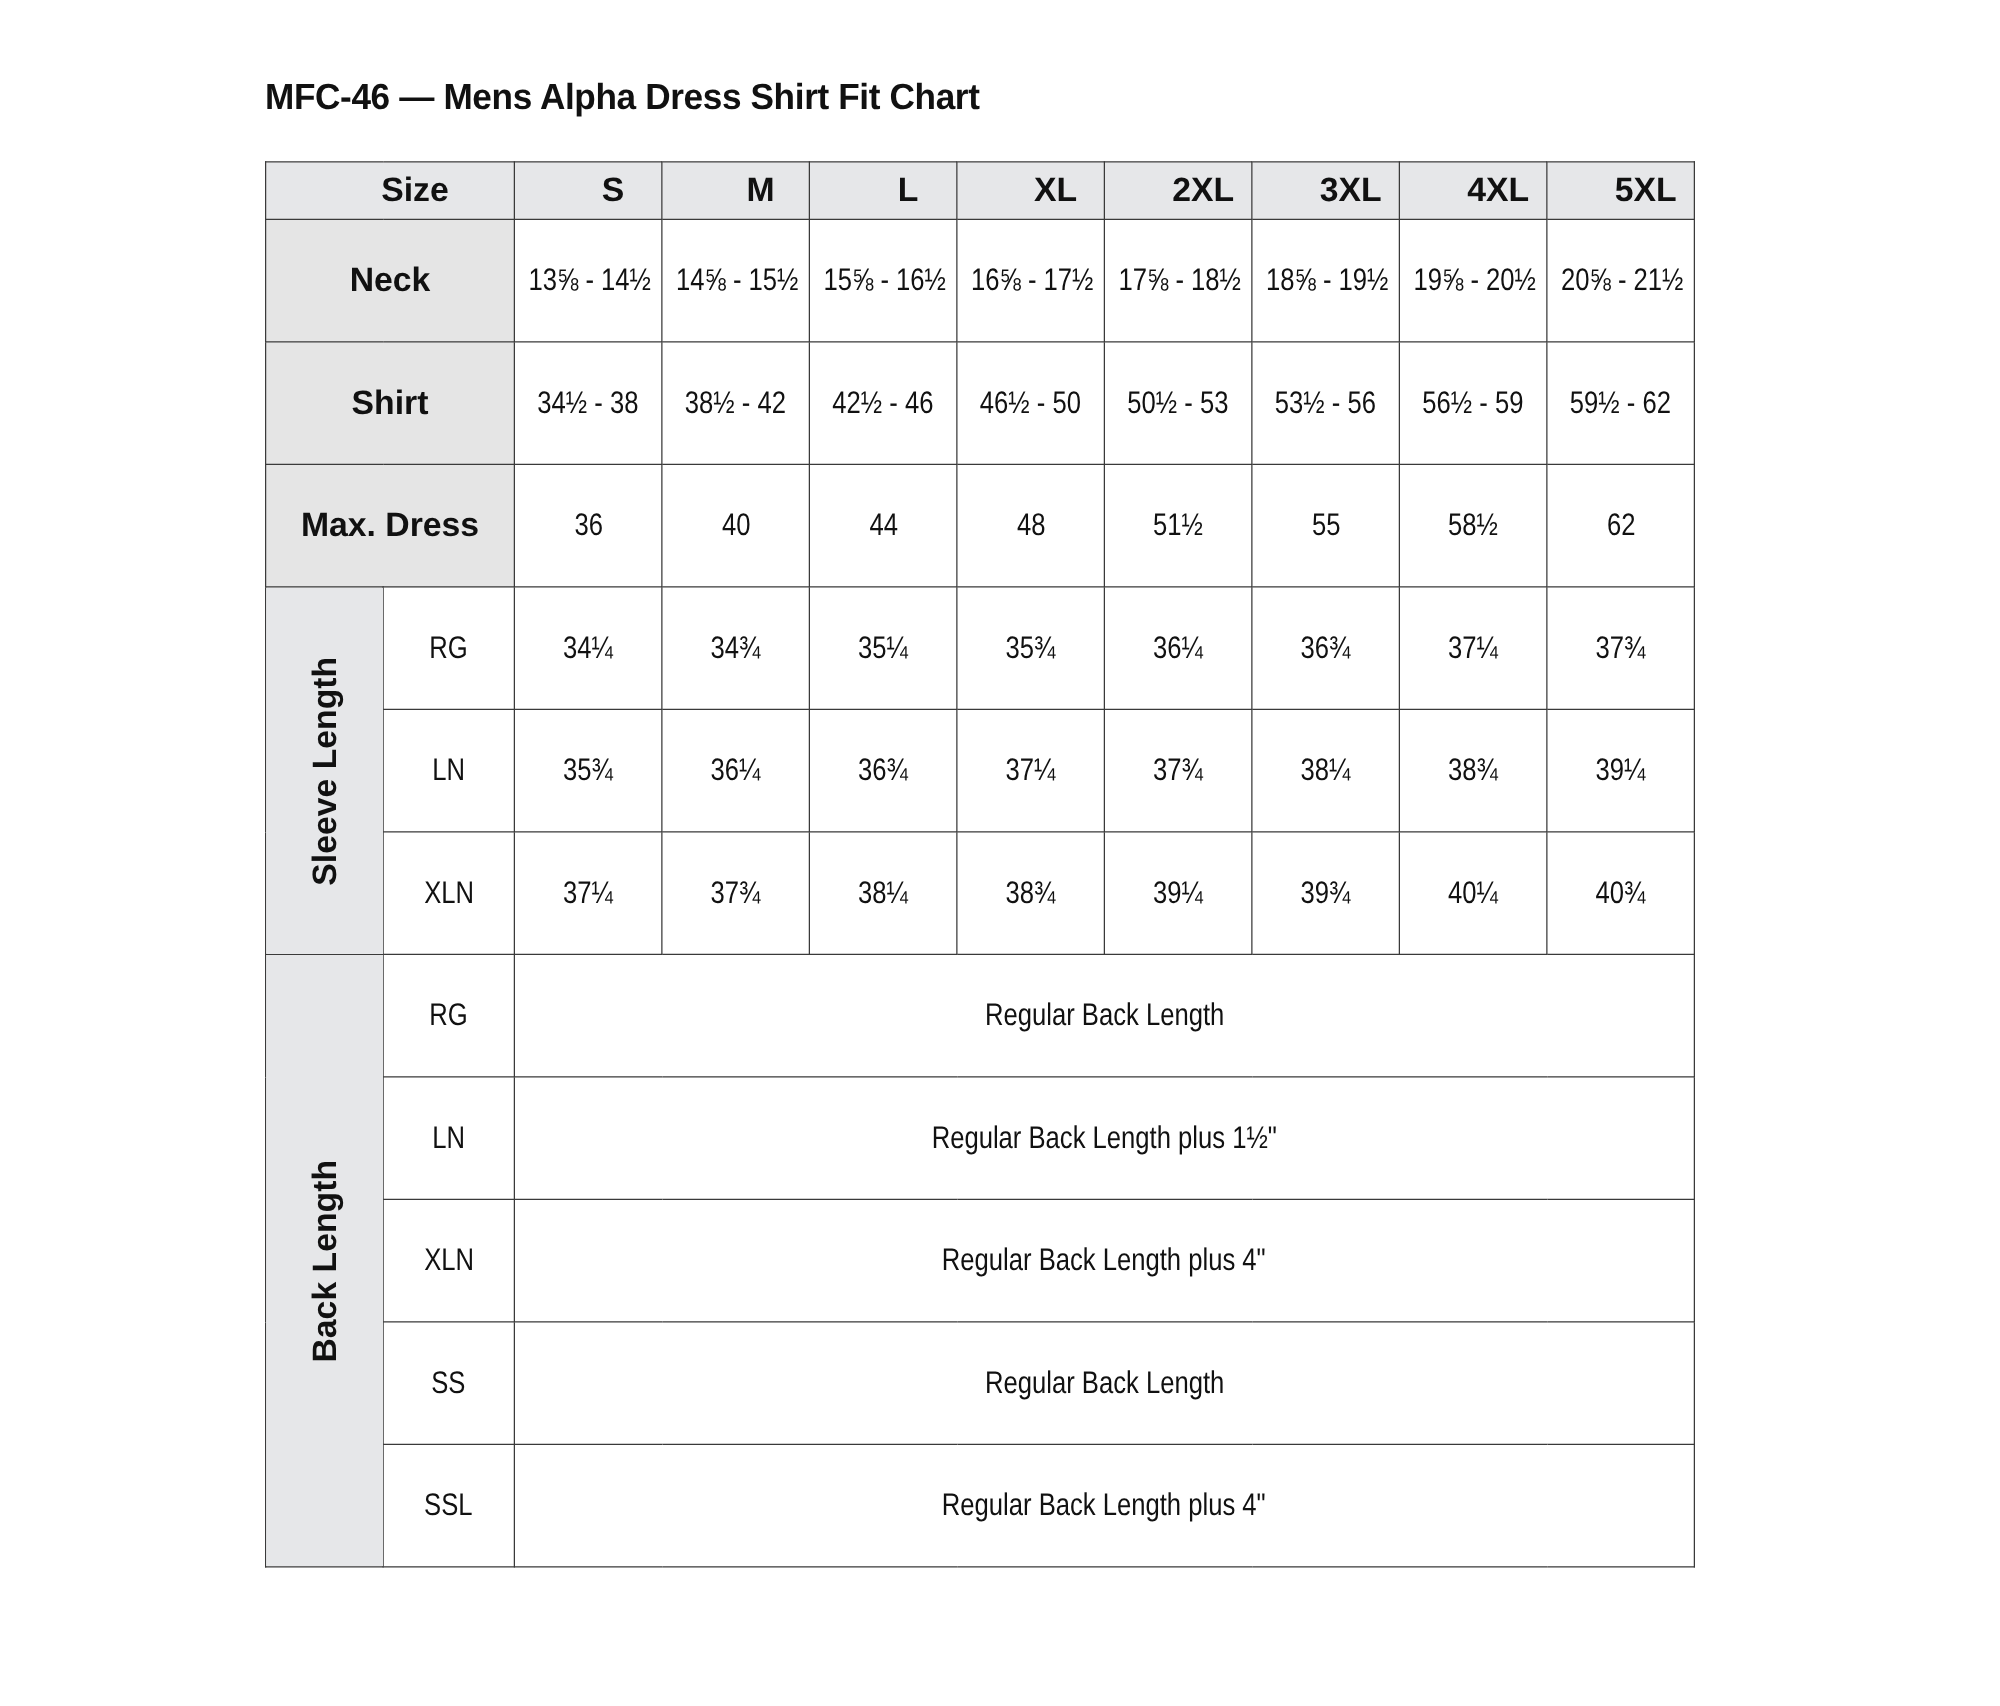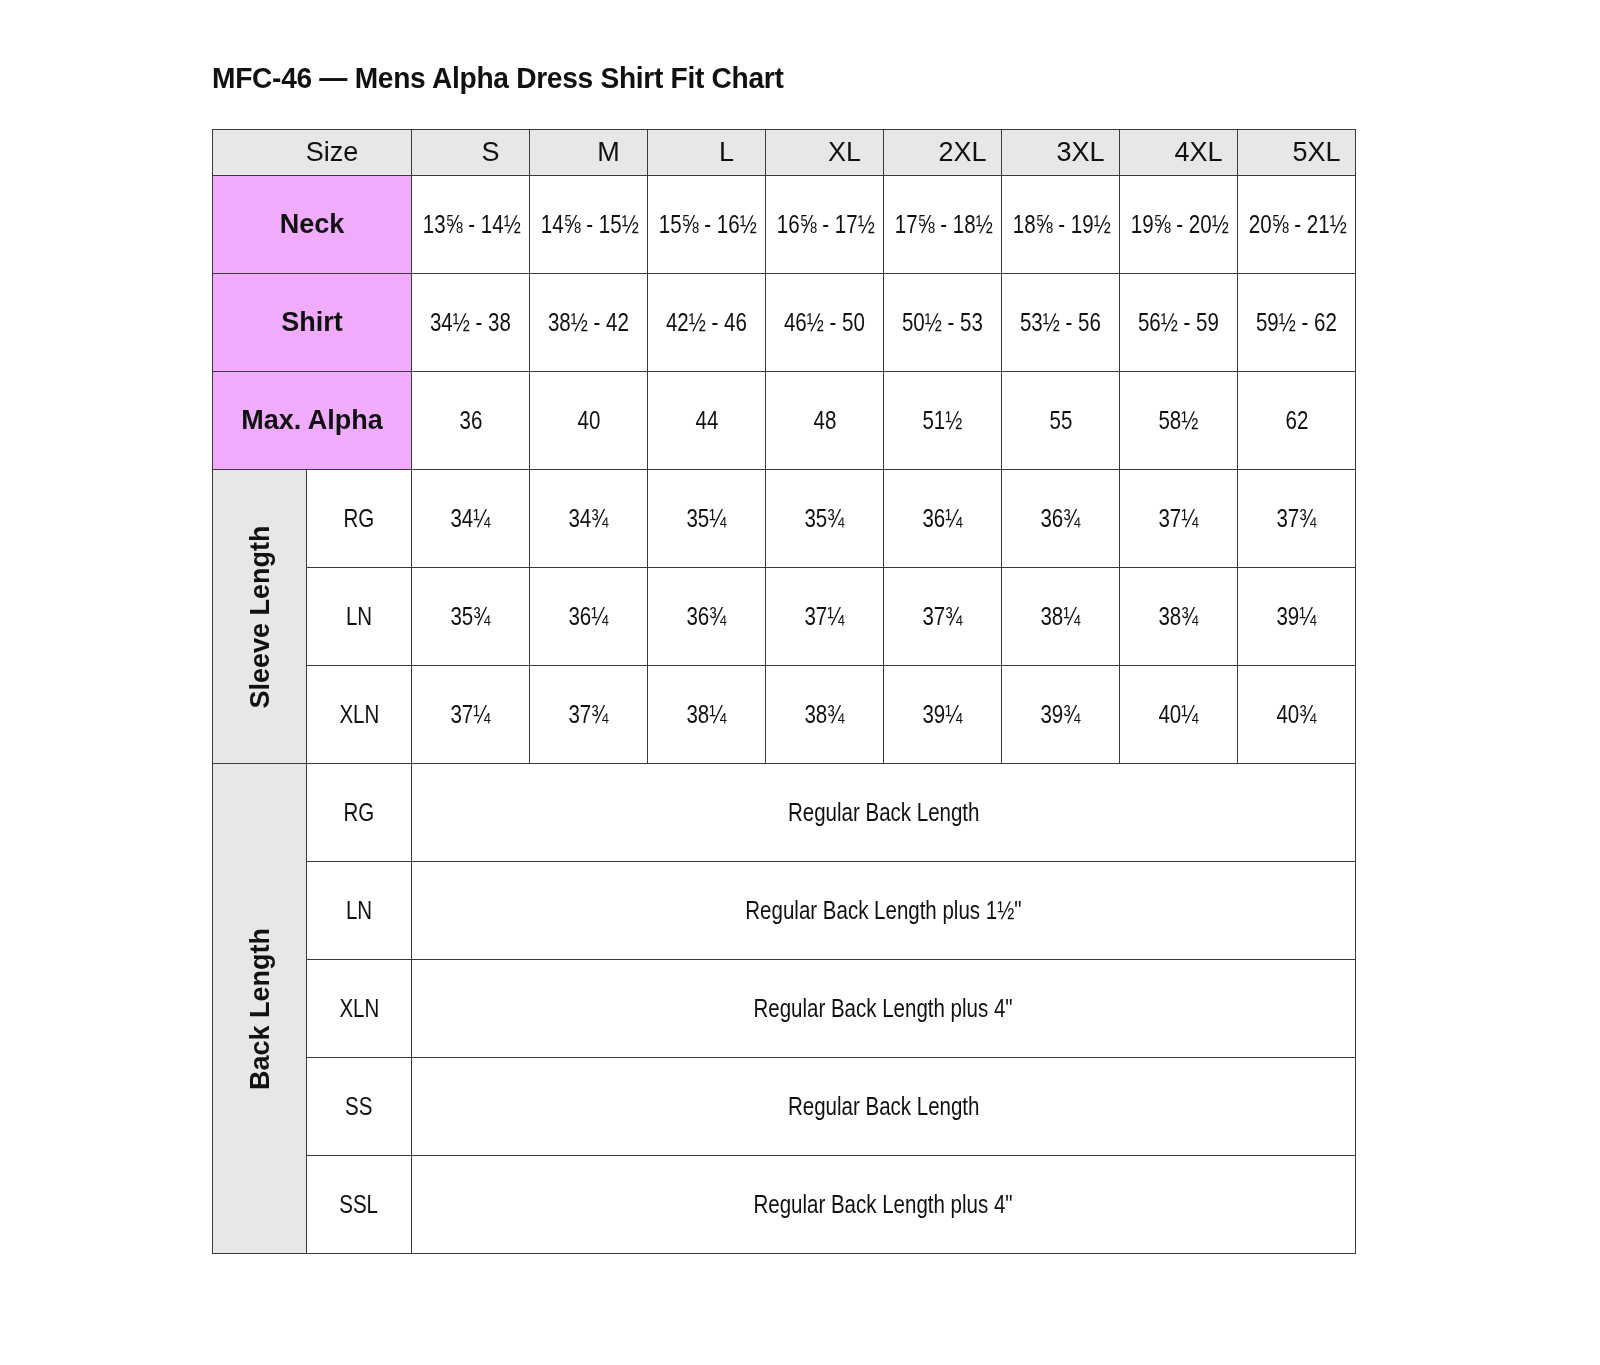--- a/index.html
+++ b/index.html
@@ -18,23 +18,23 @@
       position: absolute; left: 212px; top: 129px;
       border-collapse: collapse; table-layout: fixed;
       width: 1144px;
     }
     table.fit td, table.fit th {
       border: 1.5px solid #3a3a3a; padding: 0; text-align: center; vertical-align: middle;
     }
     col.c-lab { width: 94px; }
     col.c-sub { width: 105px; }
     col.c-size { width: 118px; }
-    tr.hdr th { height: 45px; background: #e6e7e9; font-weight: normal; font-size: 27px; font-family: "Liberation Sans", sans-serif; padding-left: 40px; }
+    tr.hdr th { height: 45px; background: #e6e7e9; font-weight: bold; font-size: 27px; font-family: "Liberation Sans", sans-serif; padding-left: 40px; }
     tr.body td { height: 97px; }
-    td.lab, th.lab { background: #f0abfc; font-weight: bold; font-size: 27px; font-family: "Liberation Sans", sans-serif; }
+    td.lab, th.lab { background: #e5e5e5; font-weight: bold; font-size: 27px; font-family: "Liberation Sans", sans-serif; }
     td.val, td.sub, td.span {
       font-family: "Liberation Sans Narrow", "Liberation Sans", sans-serif;
       font-size: 25px; font-weight: normal; color: #111111;
     }
     td.val span, td.sub span, td.span span {
       display: inline-block; transform: scaleX(0.82); white-space: nowrap;
     }
     td.vlab { background: #e6e7e9; position: relative; }
     td.vlab .rot {
       position: absolute; left: 50%; top: 50%;
@@ -92,21 +92,21 @@
       <td class="val"><span>38½ - 42</span></td>
       <td class="val"><span>42½ - 46</span></td>
       <td class="val"><span>46½ - 50</span></td>
       <td class="val"><span>50½ - 53</span></td>
       <td class="val"><span>53½ - 56</span></td>
       <td class="val"><span>56½ - 59</span></td>
       <td class="val"><span>59½ - 62</span></td>
     </tr>
 
     <tr class="body">
-      <td class="lab" colspan="2">Max. Alpha</td>
+      <td class="lab" colspan="2">Max. Dress</td>
       <td class="val"><span>36</span></td>
       <td class="val"><span>40</span></td>
       <td class="val"><span>44</span></td>
       <td class="val"><span>48</span></td>
       <td class="val"><span>51½</span></td>
       <td class="val"><span>55</span></td>
       <td class="val"><span>58½</span></td>
       <td class="val"><span>62</span></td>
     </tr>
 

